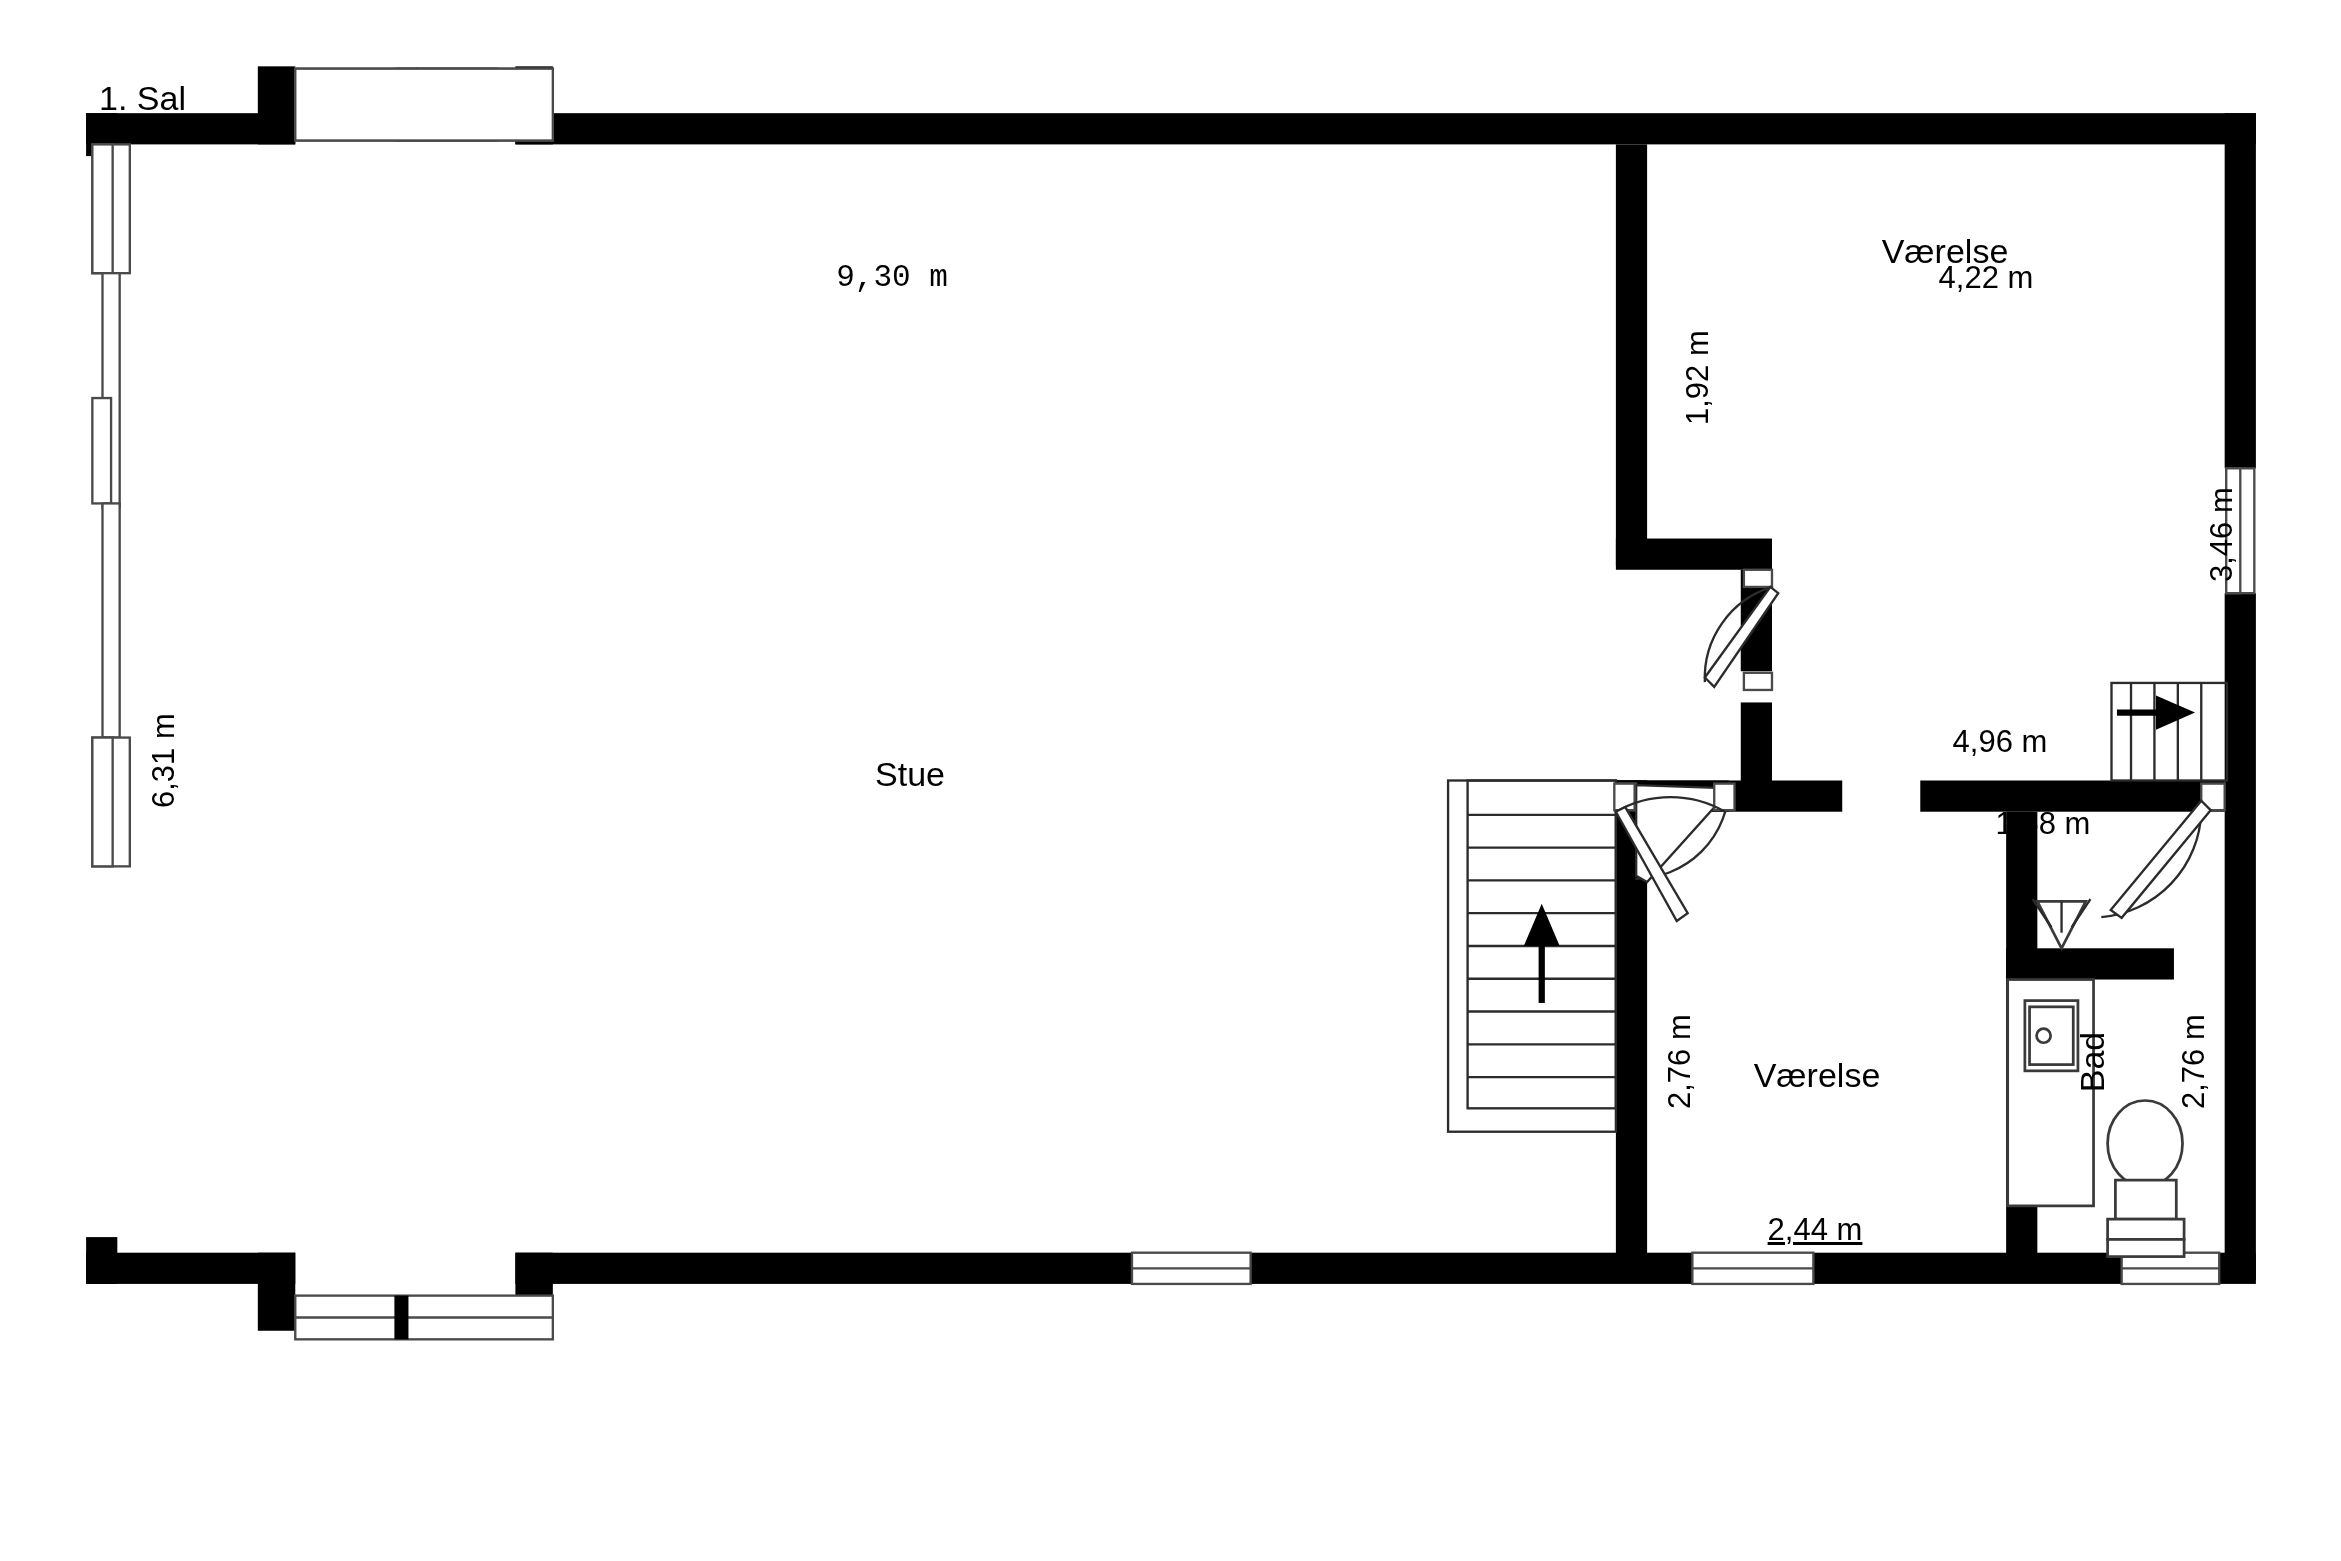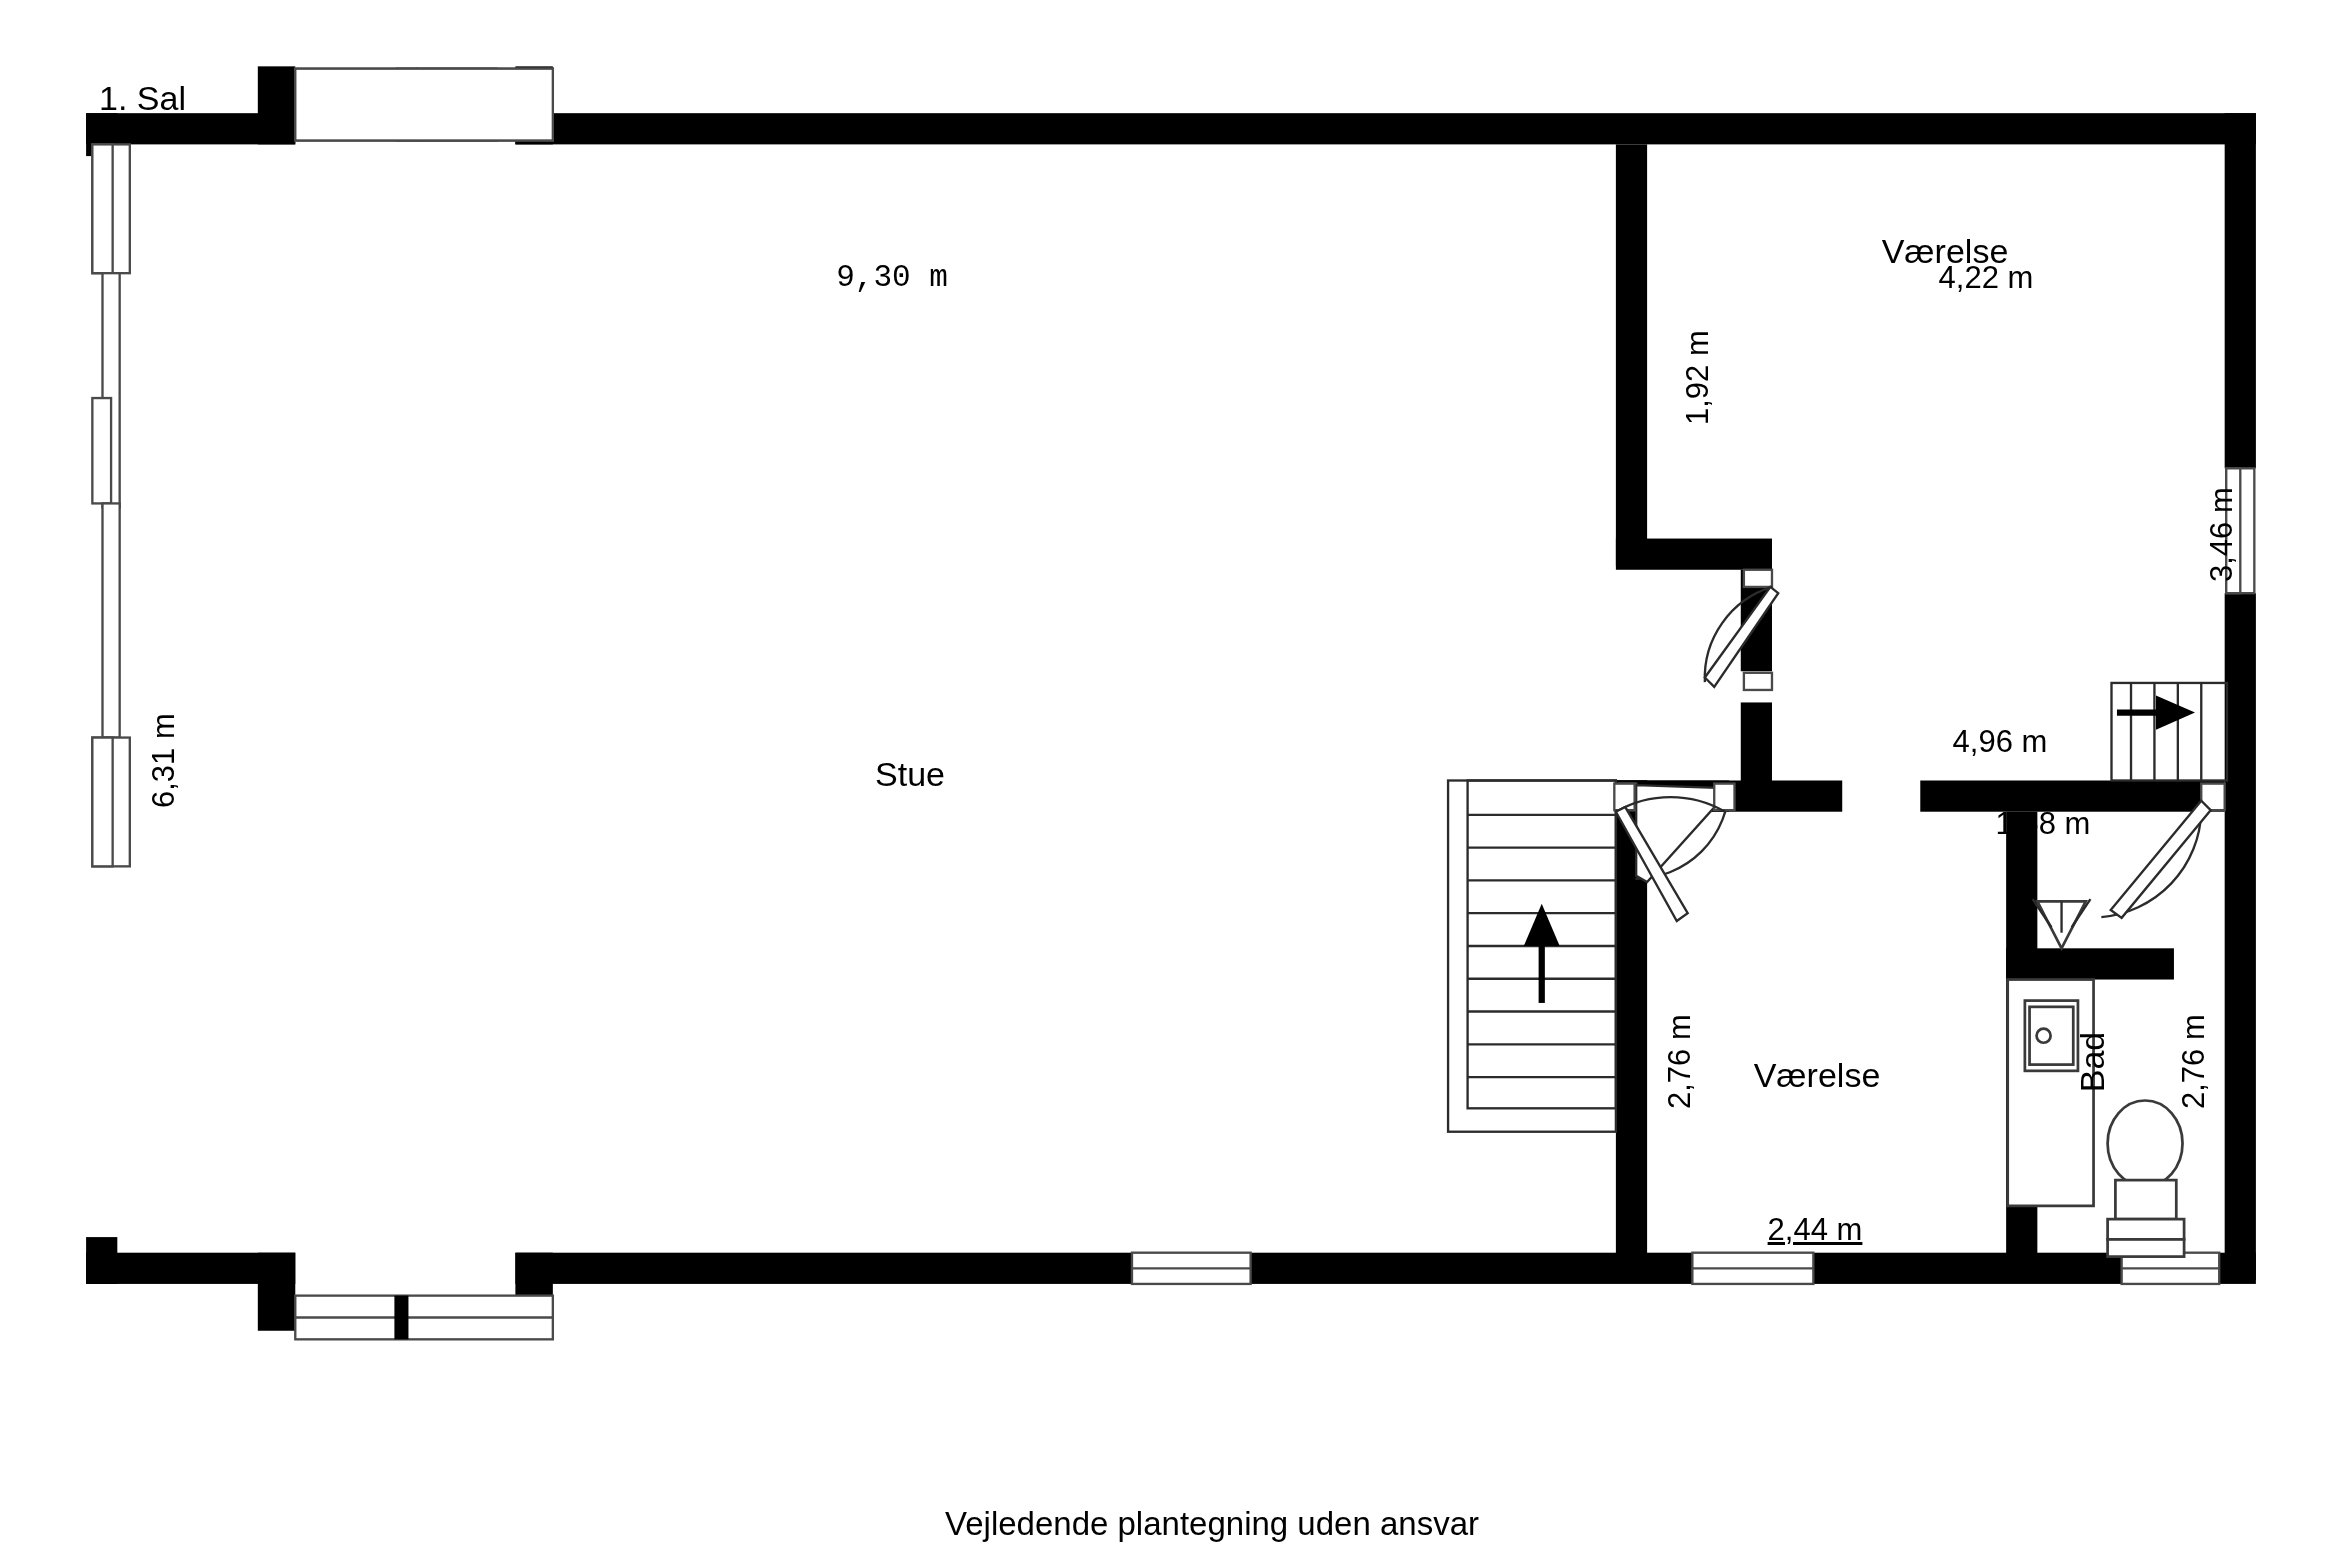--- a/index.html
+++ b/index.html
@@ -246,16 +246,15 @@
   <div class="lbl dim ctr" style="left:2000px; top:726px;">4,96 m</div>
 
   <div class="lbl dim ctr" style="left:2043px; top:808px;">1,68 m</div>
 
   <div class="lbl dim rot90" style="left:1664px; top:1109px;">2,76 m</div>
 
   <div class="lbl dim ctr" style="left:1815px; top:1214px;text-decoration:underline;">2,44 m</div>
 
   <div class="lbl dim rot90" style="left:2178px; top:1109px;">2,76 m</div>
 
-  <div class="lbl footer ctr" style="left:1212px; top:1507px;">Vejledende plantegning uden ansvar</div>
 
 </div>
 
 
 </body></html>

